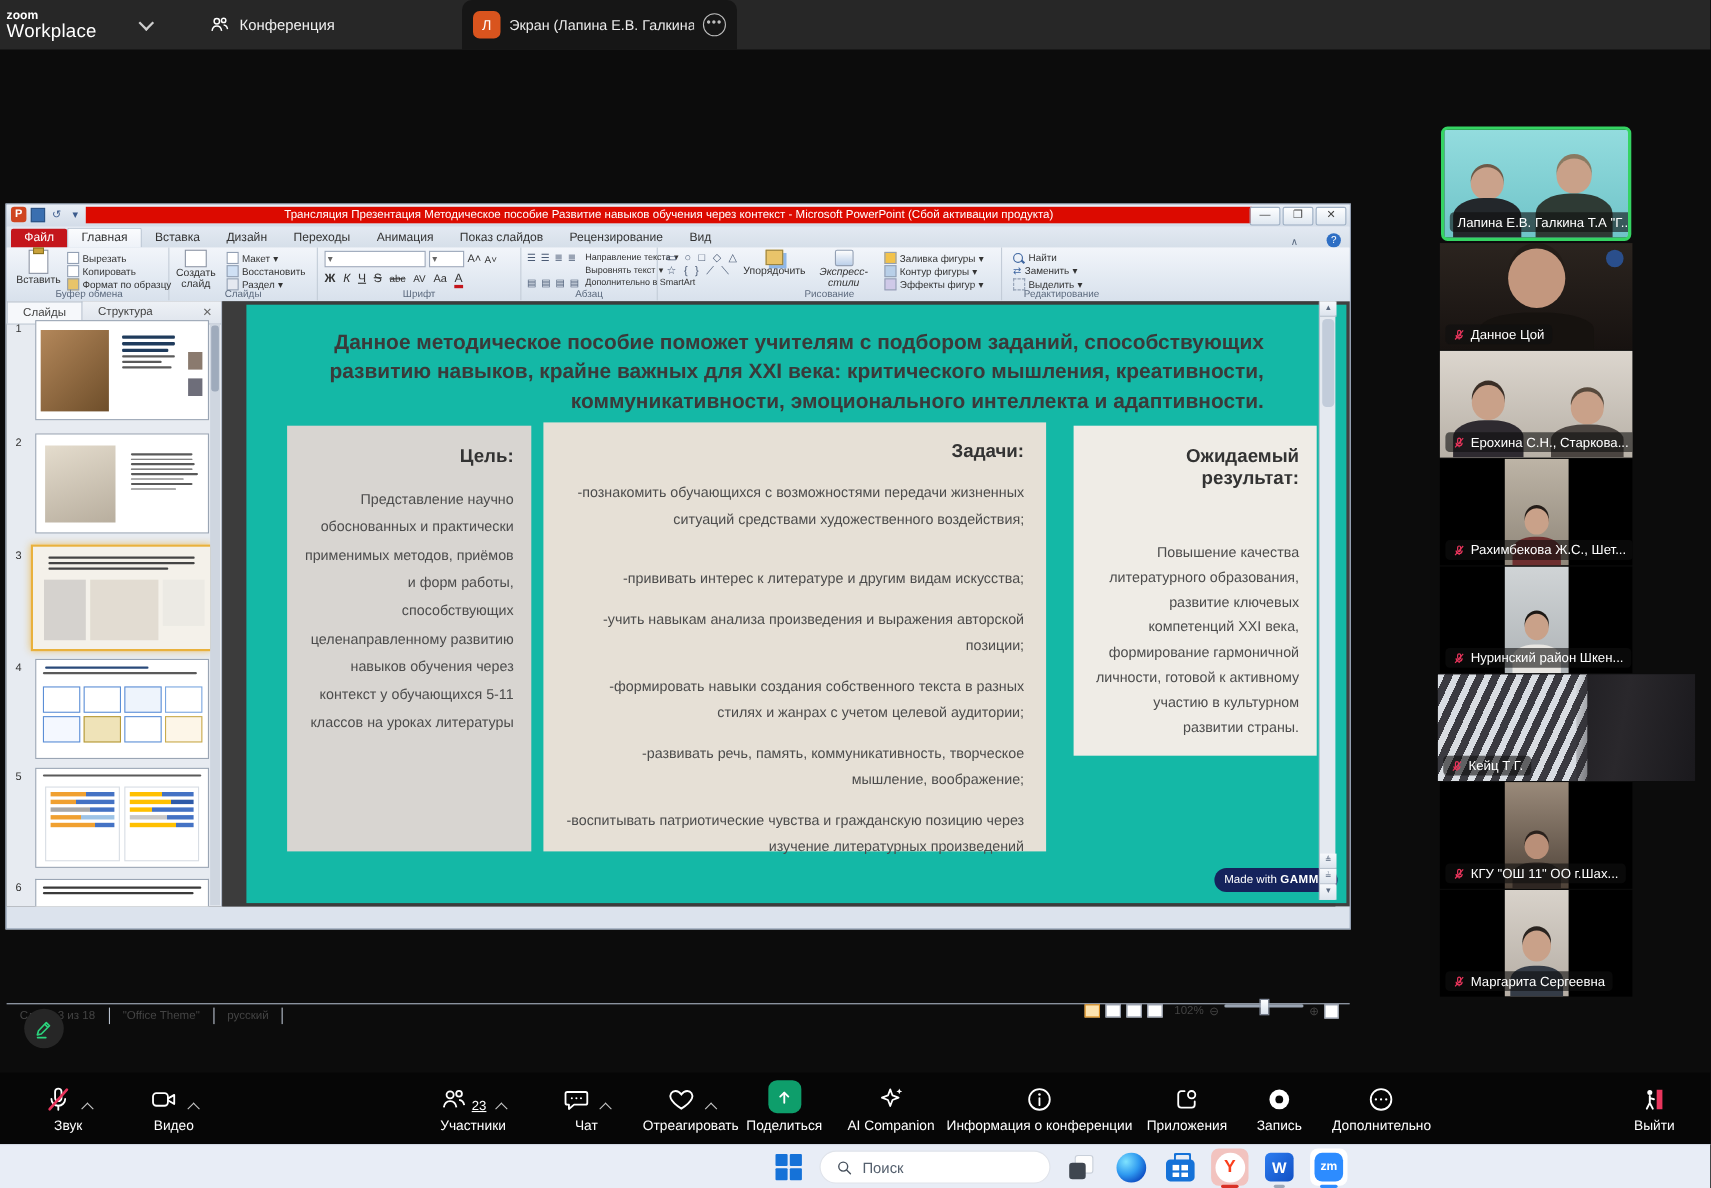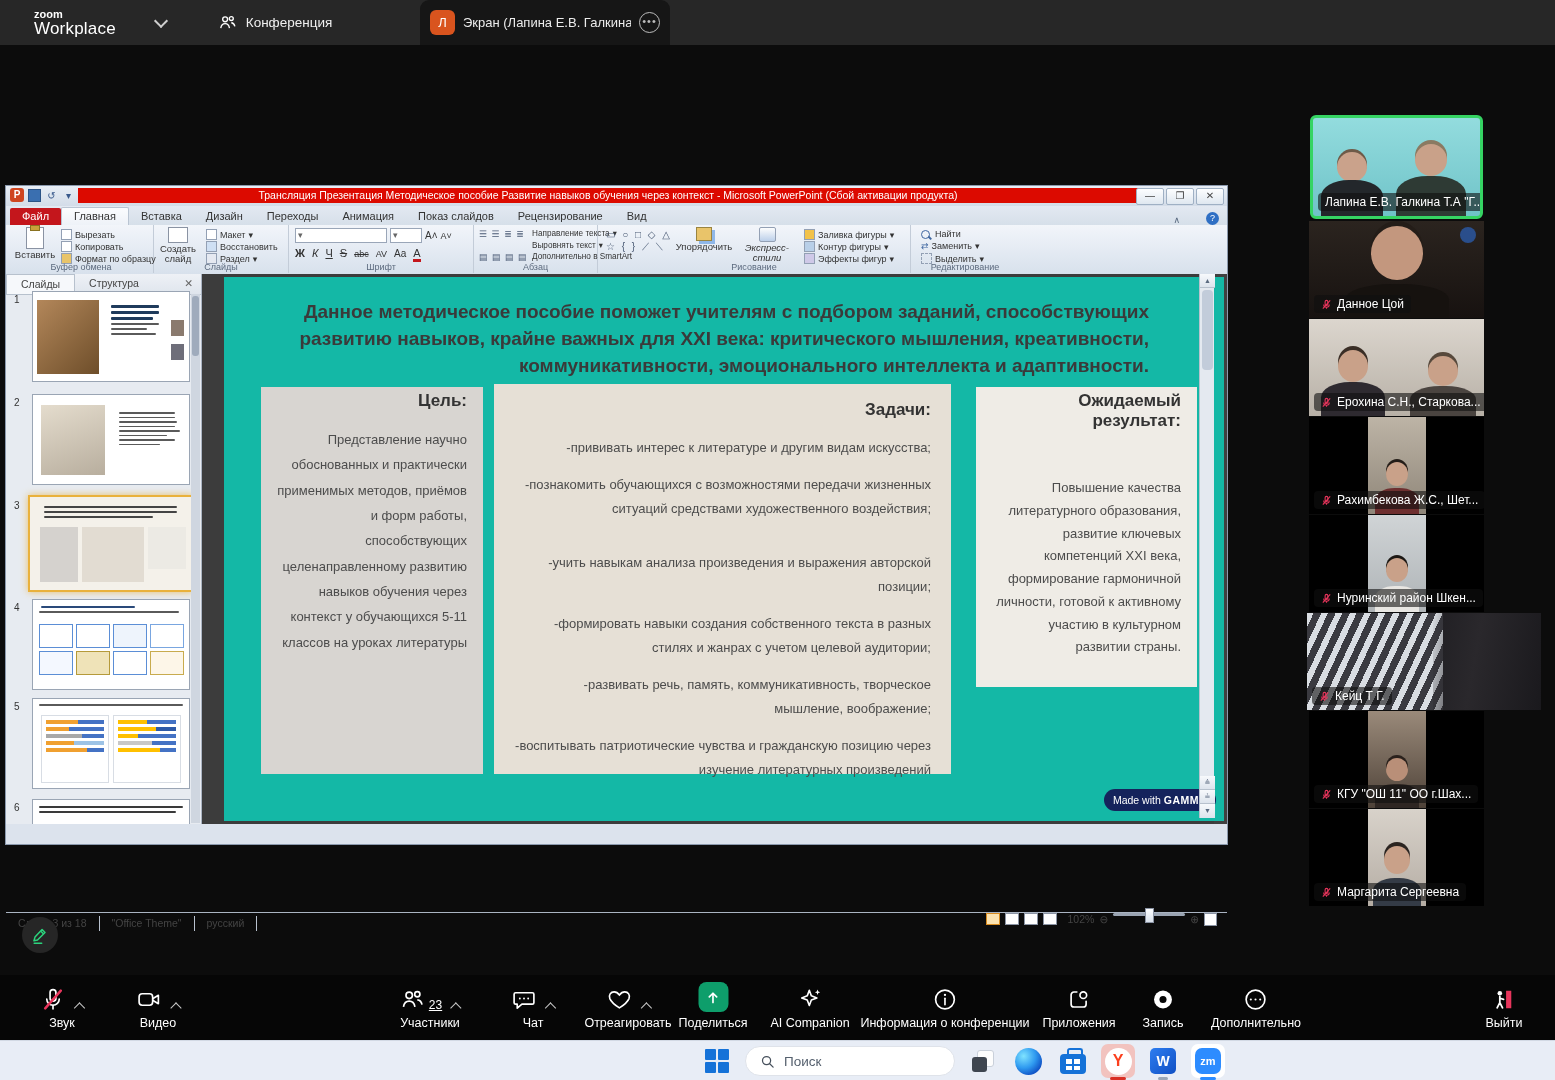--- a/index.html
+++ b/index.html
@@ -1,20 +1,20 @@
 <!DOCTYPE html>
 <html><head>
 <meta charset="utf-8">
 <style>
   html,body{margin:0;padding:0;width:1555px;height:1080px;background:#0c0c0c;
     font-family:"Liberation Sans",sans-serif;overflow:hidden;position:relative;color:#fff;}
   .abs{position:absolute;}
   
   .topbar{left:0;top:0;width:1555px;height:45px;background:#272727;display:flex;align-items:center;}
-  .brand{margin-left:34px;line-height:1;}
+  .brand{margin-left:6px;line-height:1;}
   .brand .b1{font-size:11px;font-weight:bold;color:#fff;}
   .brand .b2{font-size:17px;color:#fff;letter-spacing:.2px;}
   .chev-down{width:8px;height:8px;border-right:2px solid #cfcfcf;border-bottom:2px solid #cfcfcf;
     transform:rotate(45deg);display:inline-block;margin-left:40px;margin-top:-4px;}
   .conf-tab{display:flex;align-items:center;gap:9px;margin-left:52px;font-size:13.5px;color:#f0f0f0;}
   .scr-tab{position:absolute;left:420px;top:0;height:45px;width:250px;background:#161616;
     border-radius:9px 9px 0 0;display:flex;align-items:center;padding:0 10px;box-sizing:border-box;gap:8px;}
   .scr-ini{width:25px;height:25px;border-radius:6px;background:#d9541e;color:#fff;font-size:13px;
     display:flex;align-items:center;justify-content:center;flex:0 0 auto;}
   .scr-txt{font-size:13px;color:#ececec;white-space:nowrap;overflow:hidden;flex:1;}
@@ -63,21 +63,21 @@
   .thumb{position:absolute;left:26px;width:158px;height:91px;background:#fff;border:1px solid #9aa5b4;box-sizing:border-box;overflow:hidden;}
   .thumb.sel{left:22px;width:165px;height:97px;border:2px solid #e9b13c;box-shadow:0 0 7px rgba(233,177,60,.75);}
   .tnum{position:absolute;left:8px;width:14px;font-size:10px;color:#333;}
   .tline{background:#5a5a5a;height:2px;border-radius:1px;margin:3px 6px 0;}
   .pscroll{position:absolute;right:1px;top:20px;width:9px;height:529px;background:#cfd6e0;}
   .pscroll::before{content:"";position:absolute;left:1px;top:2px;width:7px;height:60px;background:#9fabbc;border-radius:3px;}
   
   .editor{position:absolute;left:196px;top:0;width:1012px;height:550px;background:#3c3c3c;}
   .slidecanvas{position:absolute;left:22px;top:3px;width:1000px;height:544px;background:#14b8a6;text-align:right;}
   .sl-head{position:absolute;left:45px;top:22px;width:880px;font-size:19px;font-weight:bold;color:#3a3a3a;line-height:1.42;}
-  .colbox{position:absolute;top:110px;box-sizing:border-box;padding:4px 16px;}
+  .colbox{position:absolute;top:110px;box-sizing:border-box;padding:18px 16px;}
   .colttl{font-size:17px;font-weight:bold;color:#333;margin-bottom:16px;}
   .colbody{font-size:13px;color:#4c4c4c;line-height:1.62;}
   .taskp{font-size:13px;color:#4c4c4c;line-height:1.85;margin:0 0 13px;}
   .gamma{position:absolute;left:880px;top:512px;width:112px;height:22px;background:#15235c;border-radius:11px;
     color:#fff;font-size:10.5px;display:flex;align-items:center;justify-content:center;gap:3px;}
   .escroll{position:absolute;right:0;top:0;width:15px;height:544px;background:#e4e9f0;border-left:1px solid #b7c1cd;box-sizing:border-box;}
   .ebtn{width:15px;height:14px;background:linear-gradient(#f7f9fc,#dde4ed);border-bottom:1px solid #b7c1cd;
     font-size:7px;color:#5a6a80;text-align:center;line-height:14px;box-sizing:border-box;}
   .ethumb{position:absolute;left:2px;top:16px;width:11px;height:80px;background:#c2ccda;border-radius:4px;}
   .ebot{position:absolute;bottom:0;width:15px;}
@@ -358,22 +358,22 @@
 
     <div class="editor">
       <div class="slidecanvas">
         <div class="sl-head">Данное методическое пособие поможет учителям с подбором заданий, способствующих развитию навыков, крайне важных для XXI века: критического мышления, креативности, коммуникативности, эмоционального интеллекта и адаптивности.</div>
         <div class="colbox" style="left:37px;width:222px;height:387px;background:#d8d5d1;">
           <div class="colttl">Цель:</div>
           <div class="colbody" style="line-height:1.95;">Представление научно обоснованных и практически применимых методов, приёмов и форм работы, способствующих целенаправленному развитию навыков обучения через контекст у обучающихся 5-11 классов на уроках литературы</div>
         </div>
         <div class="colbox" style="left:270px;top:107px;width:457px;height:390px;background:#e6e0d6;padding:16px 20px;">
           <div class="colttl">Задачи:</div>
+          <p class="taskp" style="margin-bottom:30px;">-познакомить обучающихся с возможностями передачи жизненных ситуаций средствами художественного воздействия;</p>
           <p class="taskp">-прививать интерес к литературе и другим видам искусства;</p>
-          <p class="taskp" style="margin-bottom:30px;">-познакомить обучающихся с возможностями передачи жизненных ситуаций средствами художественного воздействия;</p>
           <p class="taskp">-учить навыкам анализа произведения и выражения авторской позиции;</p>
           <p class="taskp">-формировать навыки создания собственного текста в разных стилях и жанрах с учетом целевой аудитории;</p>
           <p class="taskp">-развивать речь, память, коммуникативность, творческое мышление, воображение;</p>
           <p class="taskp">-воспитывать патриотические чувства и гражданскую позицию через изучение литературных произведений</p>
         </div>
         <div class="colbox" style="left:752px;width:221px;height:300px;background:#efece6;">
           <div class="colttl">Ожидаемый результат:</div>
           <div class="colbody" style="margin-top:46px;line-height:1.75;">Повышение качества литературного образования, развитие ключевых компетенций XXI века, формирование гармоничной личности, готовой к активному участию в культурном развитии страны.</div>
         </div>
         <div class="gamma">

